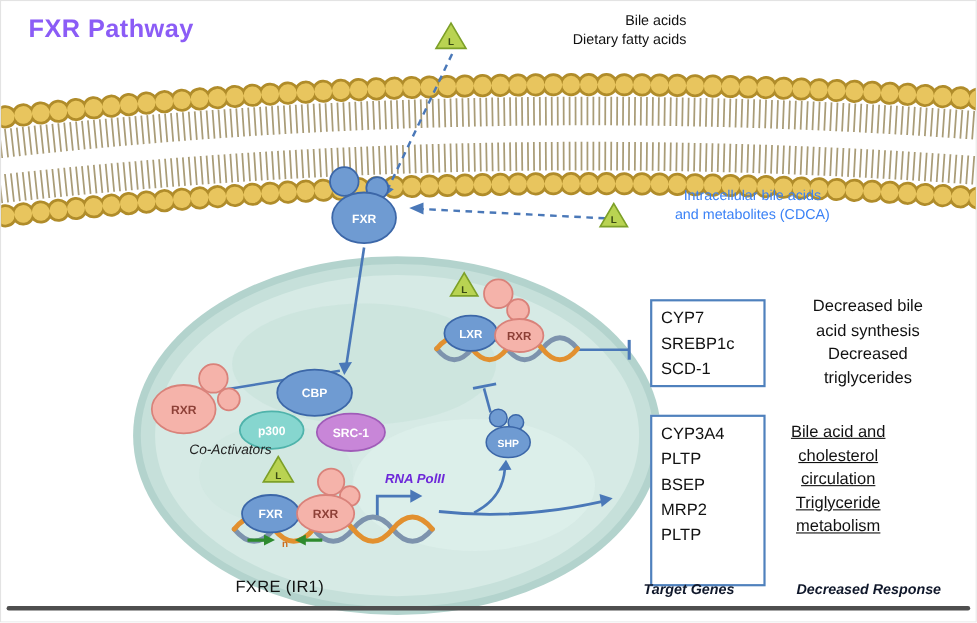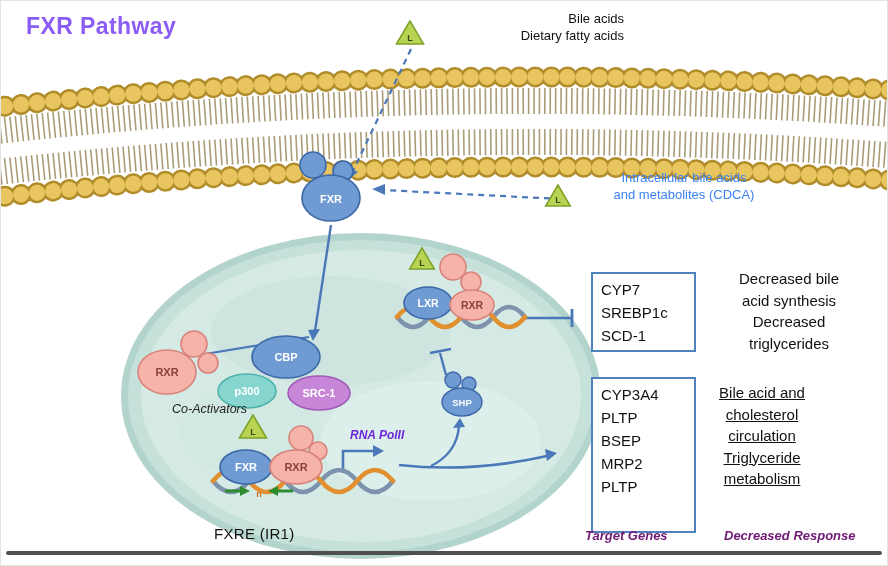--- a/index.html
+++ b/index.html
@@ -14,21 +14,21 @@
   .co-activators { left:142px; top:401px; font-size:12.5px; font-style:italic; color:#222;margin-left:29px; }
   .rna-polii     { left:349px; top:427px; font-size:12px; font-style:italic; font-weight:600; color:#6d28d9; }
   .fxre          { left:213px; top:500px; font-size:15px; color:#111; letter-spacing:.3px;margin-top:24px; }
   .gene-box { border:2px solid #4f81bd; background:#fff; padding:4px 0 0 8px; }
   .box1 { left:590px; top:271px; width:105px; height:80px; }
   .box2 { left:590px; top:376px; width:105px; height:156px; }
   .gene { font-size:15px; line-height:23px; color:#111; }
   .response { font-size:15px; line-height:21.5px; color:#111; text-align:center; }
   .response1 { left:698px; top:267px; width:180px; }
   .response2 { left:675px; top:381px; width:172px;text-decoration:underline; }
-  .caption { font-size:13px; font-weight:700; font-style:italic; color:#701a75; }
+  .caption { font-size:13px; font-weight:700; font-style:italic; color:#0f172a; }
   .caption-tg { left:584px; top:527px; }
   .caption-br { left:723px; top:527px; }
   .bottom-bar { left:5px; top:550px; width:876px; height:4px; background:#4f4f4f; border-radius:2px; }
   svg text { font-family:"Liberation Sans", sans-serif; font-weight:700; fill:#fff; text-anchor:middle; }
   svg text.pink-label { fill:#8d4037; }
   svg text.ligand-letter { fill:#3a4a14; font-weight:700; }
   svg text.spacer { fill:#cc6d1f; font-weight:700; }
 </style>
 </head>
 <body>

